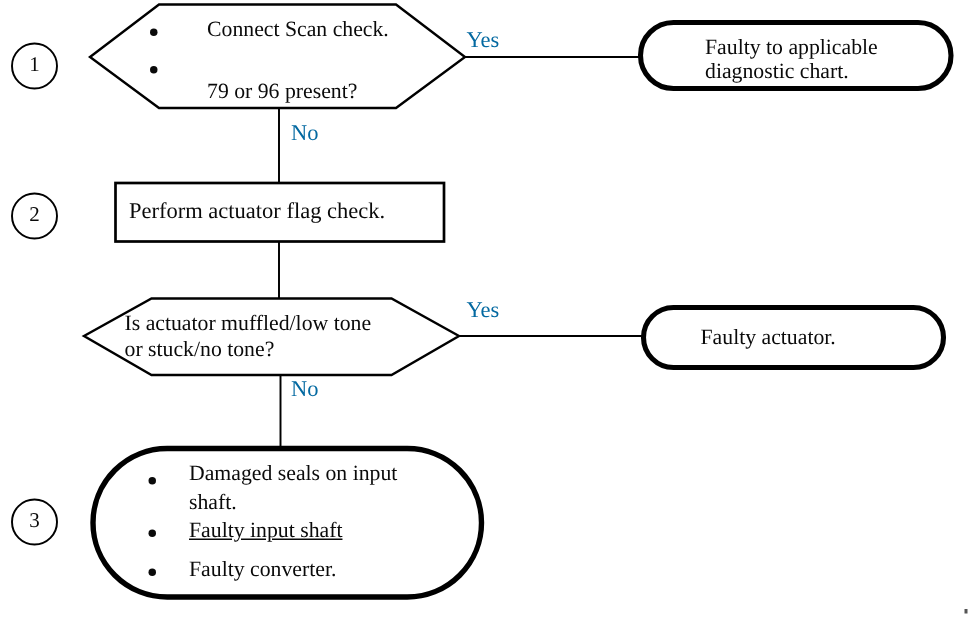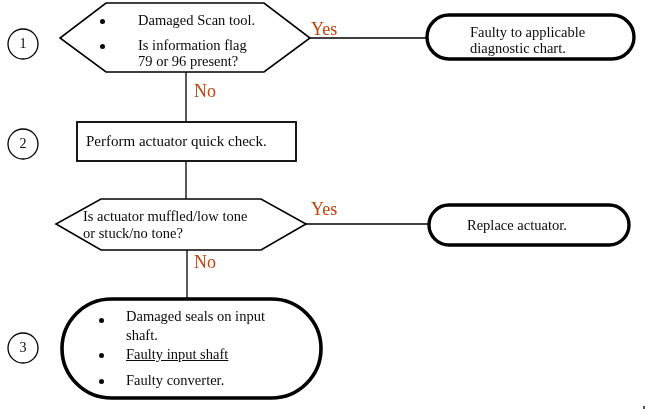--- a/index.html
+++ b/index.html
@@ -34,22 +34,22 @@
   }
   .bullet-dot {
     position: absolute;
     width: 5px;
     height: 5px;
     border-radius: 50%;
     background: #0a0a0a;
   }
   .edge-label {
     position: absolute;
-    font-size: 18px;
-    color: #c2410c;
+    font-size: 15px;
+    color: #0369a1;
   }
   .node-text {
     position: absolute;
     font-size: 14.5px;
     color: #0a0a0a;
     white-space: pre;
   }
   .speck {
     position: absolute;
     width: 2px;
@@ -89,40 +89,39 @@
     <rect x="429" y="205" width="200" height="40" rx="20" ry="20" fill="#ffffff" stroke="#000" stroke-width="3.4"></rect>
 
     <rect x="62" y="299" width="259" height="99" rx="49.5" ry="49.5" fill="#ffffff" stroke="#000" stroke-width="3.6"></rect>
   </svg>
 
   <div class="step-num" style="left:8px; top:29px;">1</div>
   <div class="step-num" style="left:8px; top:129px;">2</div>
   <div class="step-num" style="left:8px; top:333px;">3</div>
 
   <span class="bullet-dot" style="left:100px; top:19px;"></span>
-  <div class="node-text" style="left:138px; top:12px;">Damaged Scan tool.</div>
+  <div class="node-text" style="left:138px; top:12px;">Connect Scan check.</div>
 
   <span class="bullet-dot" style="left:100px; top:44px;"></span>
-  <div class="node-text" style="left:138px; top:37px;">Is information flag</div>
   <div class="node-text" style="left:138px; top:53px;">79 or 96 present?</div>
 
   <div class="edge-label" style="left:311px; top:19px;">Yes</div>
   <div class="edge-label" style="left:194px; top:81px;">No</div>
   <div class="edge-label" style="left:311px; top:199px;">Yes</div>
   <div class="edge-label" style="left:194px; top:252px;">No</div>
 
-  <div class="node-text" style="left:86px; top:133px; font-size:15px;">Perform actuator quick check.</div>
+  <div class="node-text" style="left:86px; top:133px; font-size:15px;">Perform actuator flag check.</div>
 
   <div class="node-text" style="left:83px; top:225px;">or stuck/no tone?</div>
   <div class="node-text" style="left:83px; top:208px;">Is actuator muffled/low tone</div>
 
   <div class="node-text" style="left:470px; top:24px;">Faulty to applicable</div>
   <div class="node-text" style="left:470px; top:40px;">diagnostic chart.</div>
 
-  <div class="node-text" style="left:467px; top:217px;">Replace actuator.</div>
+  <div class="node-text" style="left:467px; top:217px;">Faulty actuator.</div>
 
   <span class="bullet-dot" style="left:99px; top:318px;"></span>
   <div class="node-text" style="left:126px; top:308px;">Damaged seals on input</div>
   <div class="node-text" style="left:126px; top:327px;text-align:right;">shaft.</div>
 
   <span class="bullet-dot" style="left:99px; top:353px;"></span>
   <div class="node-text" style="left:126px; top:346px;text-decoration:underline;">Faulty input shaft</div>
 
   <span class="bullet-dot" style="left:99px; top:379px;"></span>
   <div class="node-text" style="left:126px; top:372px;text-align:center;">Faulty converter.</div>

